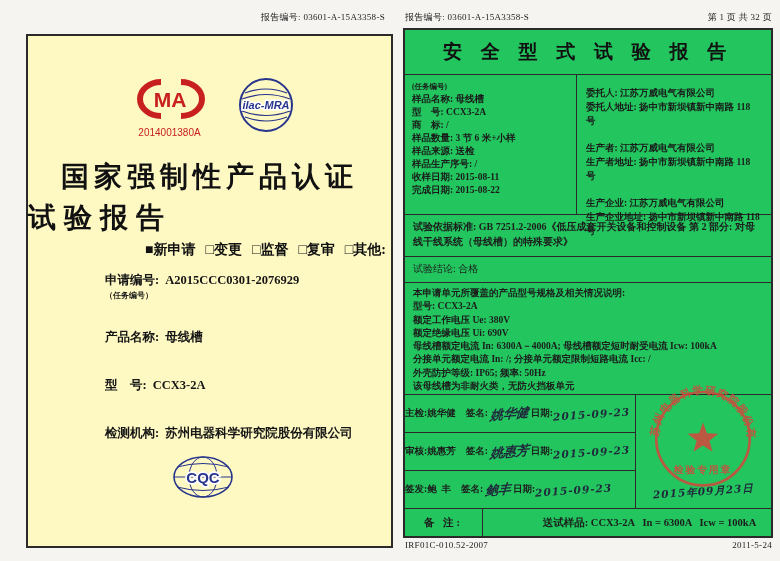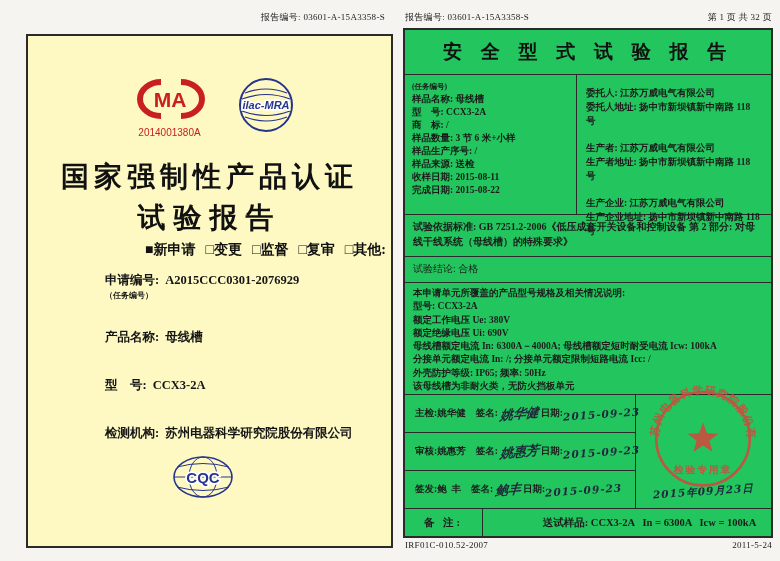--- a/index.html
+++ b/index.html
@@ -21,21 +21,21 @@
   #left-report-no { left:18px; top:11px; width:367px; text-align:right; }
 
   .logo-row { position:absolute; top:40px; left:0; right:0; display:flex; justify-content:center; align-items:flex-start; gap:22px; }
   .logo-block { text-align:center; }
   .cma-code { color:#c8201f; font-size:10px; margin-top:1px; font-family:"Liberation Sans", sans-serif; }
   .cnas-sub { color:#27348b; font-size:7px; letter-spacing:3px; margin-top:1px; font-family:"Liberation Sans", sans-serif; }
   .cnas-code { color:#27348b; font-size:8.5px; letter-spacing:1px; font-family:"Liberation Sans", sans-serif; }
 
   .left-title { position:absolute; top:122px; left:0; right:0; text-align:center;
     font-size:28px; font-weight:bold; letter-spacing:5px; color:#111; }
-  .left-title2 { position:absolute; top:163px; left:0; right:0; text-align:center;
+  .left-title2 { position:absolute; top:163px; left:0; right:0; 
     font-size:28px; font-weight:bold; letter-spacing:8px; color:#111; }
   .apply-row { position:absolute; top:205px; left:0; right:0; text-align:right;
     font-size:14px; font-weight:bold; color:#111; }
   .apply-item { margin:0 5px; white-space:pre; }
 
   .left-fields { position:absolute; top:236px; left:77px; right:14px; }
   .field-row { display:flex; align-items:baseline; font-size:12.5px; font-weight:600; color:#151515; white-space:pre-wrap; }
   .field-note { font-size:8px; font-weight:600; margin-top:1px; }
   .fr-1 { margin-top:0; }
   .fr-2 { margin-top:28px; }
@@ -64,21 +64,21 @@
   .info-line.small { font-size:7.5px; }
   .ri-line { font-size:9.5px; line-height:14px; font-weight:600; white-space:pre-wrap; color:#1a1a1a; }
   .ri-gap { margin-top:13px; }
   .r-std { height:42px; padding:4px 8px; font-size:10px; line-height:15px; font-weight:600; }
   .r-concl { height:26px; padding:5px 8px; font-size:10px; font-weight:400; }
   .r-cover { height:112px; padding:4px 8px; }
   .cover-line { font-size:9.5px; line-height:13.3px; font-weight:600; white-space:pre-wrap; }
   .r-sign { height:114px; display:flex; }
   .sig-rows { width:63%; border-right:1.5px solid #2a2a2a; display:flex; flex-direction:column; }
   .sig-row { flex:1; border-bottom:1px solid #2a2a2a; display:flex; align-items:center;
-    padding:0 10px; font-size:9.5px; font-weight:600; position:relative; white-space:pre; }
+    padding:0 0; font-size:9.5px; font-weight:600; position:relative; white-space:pre; }
   .sig-row:last-child { border-bottom:none; }
   .sig-name { margin-right:10px; }
   .handwriting { font-style:italic; color:#20283c; font-family:"DejaVu Serif", serif; font-weight:bold; }
   .sig-script { display:inline-block; transform:rotate(-5deg) skewX(-10deg); font-size:13px; margin:0 2px; }
   .date-script { display:inline-block; transform:rotate(-4deg); font-size:10.5px; letter-spacing:1px; }
   .seal-cell { flex:1; position:relative; }
   .seal-svg { position:absolute; left:50%; top:-12px; transform:translateX(-50%); opacity:.85; }
   .seal-caption { position:absolute; bottom:27px; left:0; right:0; text-align:center; font-size:9px; font-weight:600; }
   .seal-date { position:absolute; bottom:9px; left:0; right:0; text-align:center; }
   .r-remarks { flex:1; display:flex;gap:45px; }
@@ -166,22 +166,22 @@
 
   <div class="r-row r-title">安 全 型 式 试 验 报 告</div>
 
   <div class="r-row r-info">
     <div class="r-info-left">
       <div class="info-line small"><span>(任务编号)</span></div>
       <div class="info-line"><span>样品名称:</span> <span>母线槽</span></div>
       <div class="info-line"><span>型    号:</span> <span>CCX3-2A</span></div>
       <div class="info-line"><span>商    标:</span> <span>/</span></div>
       <div class="info-line"><span>样品数量:</span> <span>3 节 6 米+小样</span></div>
+      <div class="info-line"><span>样品来源:</span> <span>送检</span></div>
       <div class="info-line"><span>样品生产序号:</span> <span>/</span></div>
-      <div class="info-line"><span>样品来源:</span> <span>送检</span></div>
       <div class="info-line"><span>收样日期:</span> <span>2015-08-11</span></div>
       <div class="info-line"><span>完成日期:</span> <span>2015-08-22</span></div>
     </div>
     <div class="r-info-right">
       <div class="ri-line"><span>委托人:</span> <span>江苏万威电气有限公司</span></div>
       <div class="ri-line"><span>委托人地址:</span> <span>扬中市新坝镇新中南路 118 号</span></div>
       <div class="ri-line ri-gap"><span>生产者:</span> <span>江苏万威电气有限公司</span></div>
       <div class="ri-line"><span>生产者地址:</span> <span>扬中市新坝镇新中南路 118 号</span></div>
       <div class="ri-line ri-gap"><span>生产企业:</span> <span>江苏万威电气有限公司</span></div>
       <div class="ri-line"><span>生产企业地址:</span> <span>扬中市新坝镇新中南路 118 号</span></div>

